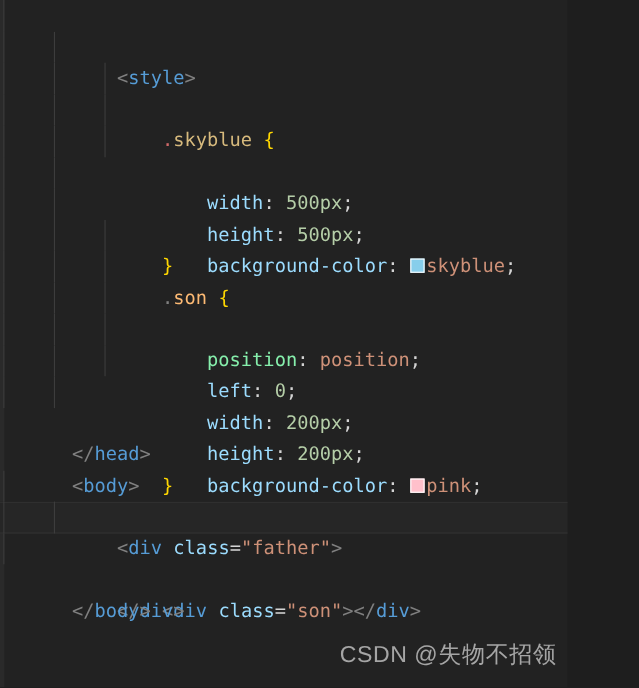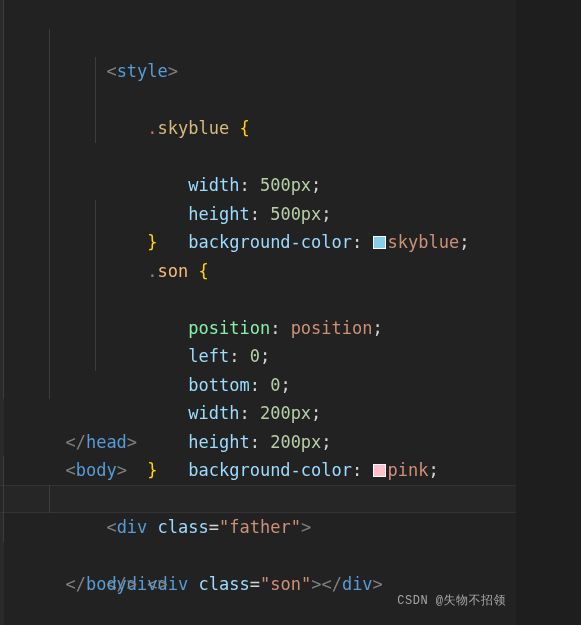--- a/index.html
+++ b/index.html
@@ -84,22 +84,22 @@
     border: 1.5px solid #ffffff;
     vertical-align: -1px;
     margin-right: 2px;
     box-sizing: content-box;
   }
   .watermark {
     position: absolute;
     right: 10px;
     bottom: 16px;
     color: #bcbcbc;
-    font-family: Liberation Mono, monospace;
-    font-size: 12px;
+    font-family: Liberation Sans, sans-serif;
+    font-size: 21px;
     letter-spacing: 0.5px;
     z-index: 10;
     opacity: 0.85;
   }
 </style>
 </head>
 <body>
 
 <div id="editor" style="background: rgb(34, 34, 34);">
 
@@ -158,26 +158,20 @@
       <span class="txt"><span class="punct" style="color: rgb(128, 128, 128);">            </span><span class="prop" style="color: #86efac;">position</span><span class="colon">: </span><span class="kw" style="color: rgb(206, 145, 120);">position</span><span class="semi" style="color: rgb(212, 212, 212);">;</span></span>
     </div>
 
     <div class="line">
       <span class="guide g0" style="background: rgb(61, 61, 61);"></span>
       <span class="guide g1" style="background: rgb(61, 61, 61);"></span>
       <span class="guide g2" style="background: rgb(61, 61, 61);"></span>
       <span class="txt"><span class="punct" style="color: rgb(128, 128, 128);">            </span><span class="prop" style="color: rgb(156, 220, 254);">left</span><span class="colon">: </span><span class="num" style="color: rgb(181, 206, 168);">0</span><span class="semi" style="color: rgb(212, 212, 212);">;</span></span>
     </div>
 
-    <div class="line">
-      <span class="guide g0" style="background: rgb(61, 61, 61);"></span>
-      <span class="guide g1" style="background: rgb(61, 61, 61);"></span>
-      <span class="guide g2" style="background: rgb(61, 61, 61);"></span>
-      <span class="txt"><span class="punct" style="color: rgb(128, 128, 128);">            </span><span class="prop" style="color: rgb(156, 220, 254);">bottom</span><span class="colon">: </span><span class="num" style="color: rgb(181, 206, 168);">0</span><span class="semi" style="color: rgb(212, 212, 212);">;</span></span>
-    </div>
 
     <div class="line">
       <span class="guide g0" style="background: rgb(61, 61, 61);"></span>
       <span class="guide g1" style="background: rgb(61, 61, 61);"></span>
       <span class="guide g2" style="background: rgb(61, 61, 61);"></span>
       <span class="txt"><span class="punct" style="color: rgb(128, 128, 128);">            </span><span class="prop" style="color: rgb(156, 220, 254);">width</span><span class="colon">: </span><span class="num" style="color: rgb(181, 206, 168);">200px</span><span class="semi" style="color: rgb(212, 212, 212);">;</span></span>
     </div>
 
     <div class="line">
       <span class="guide g0" style="background: rgb(61, 61, 61);"></span>

